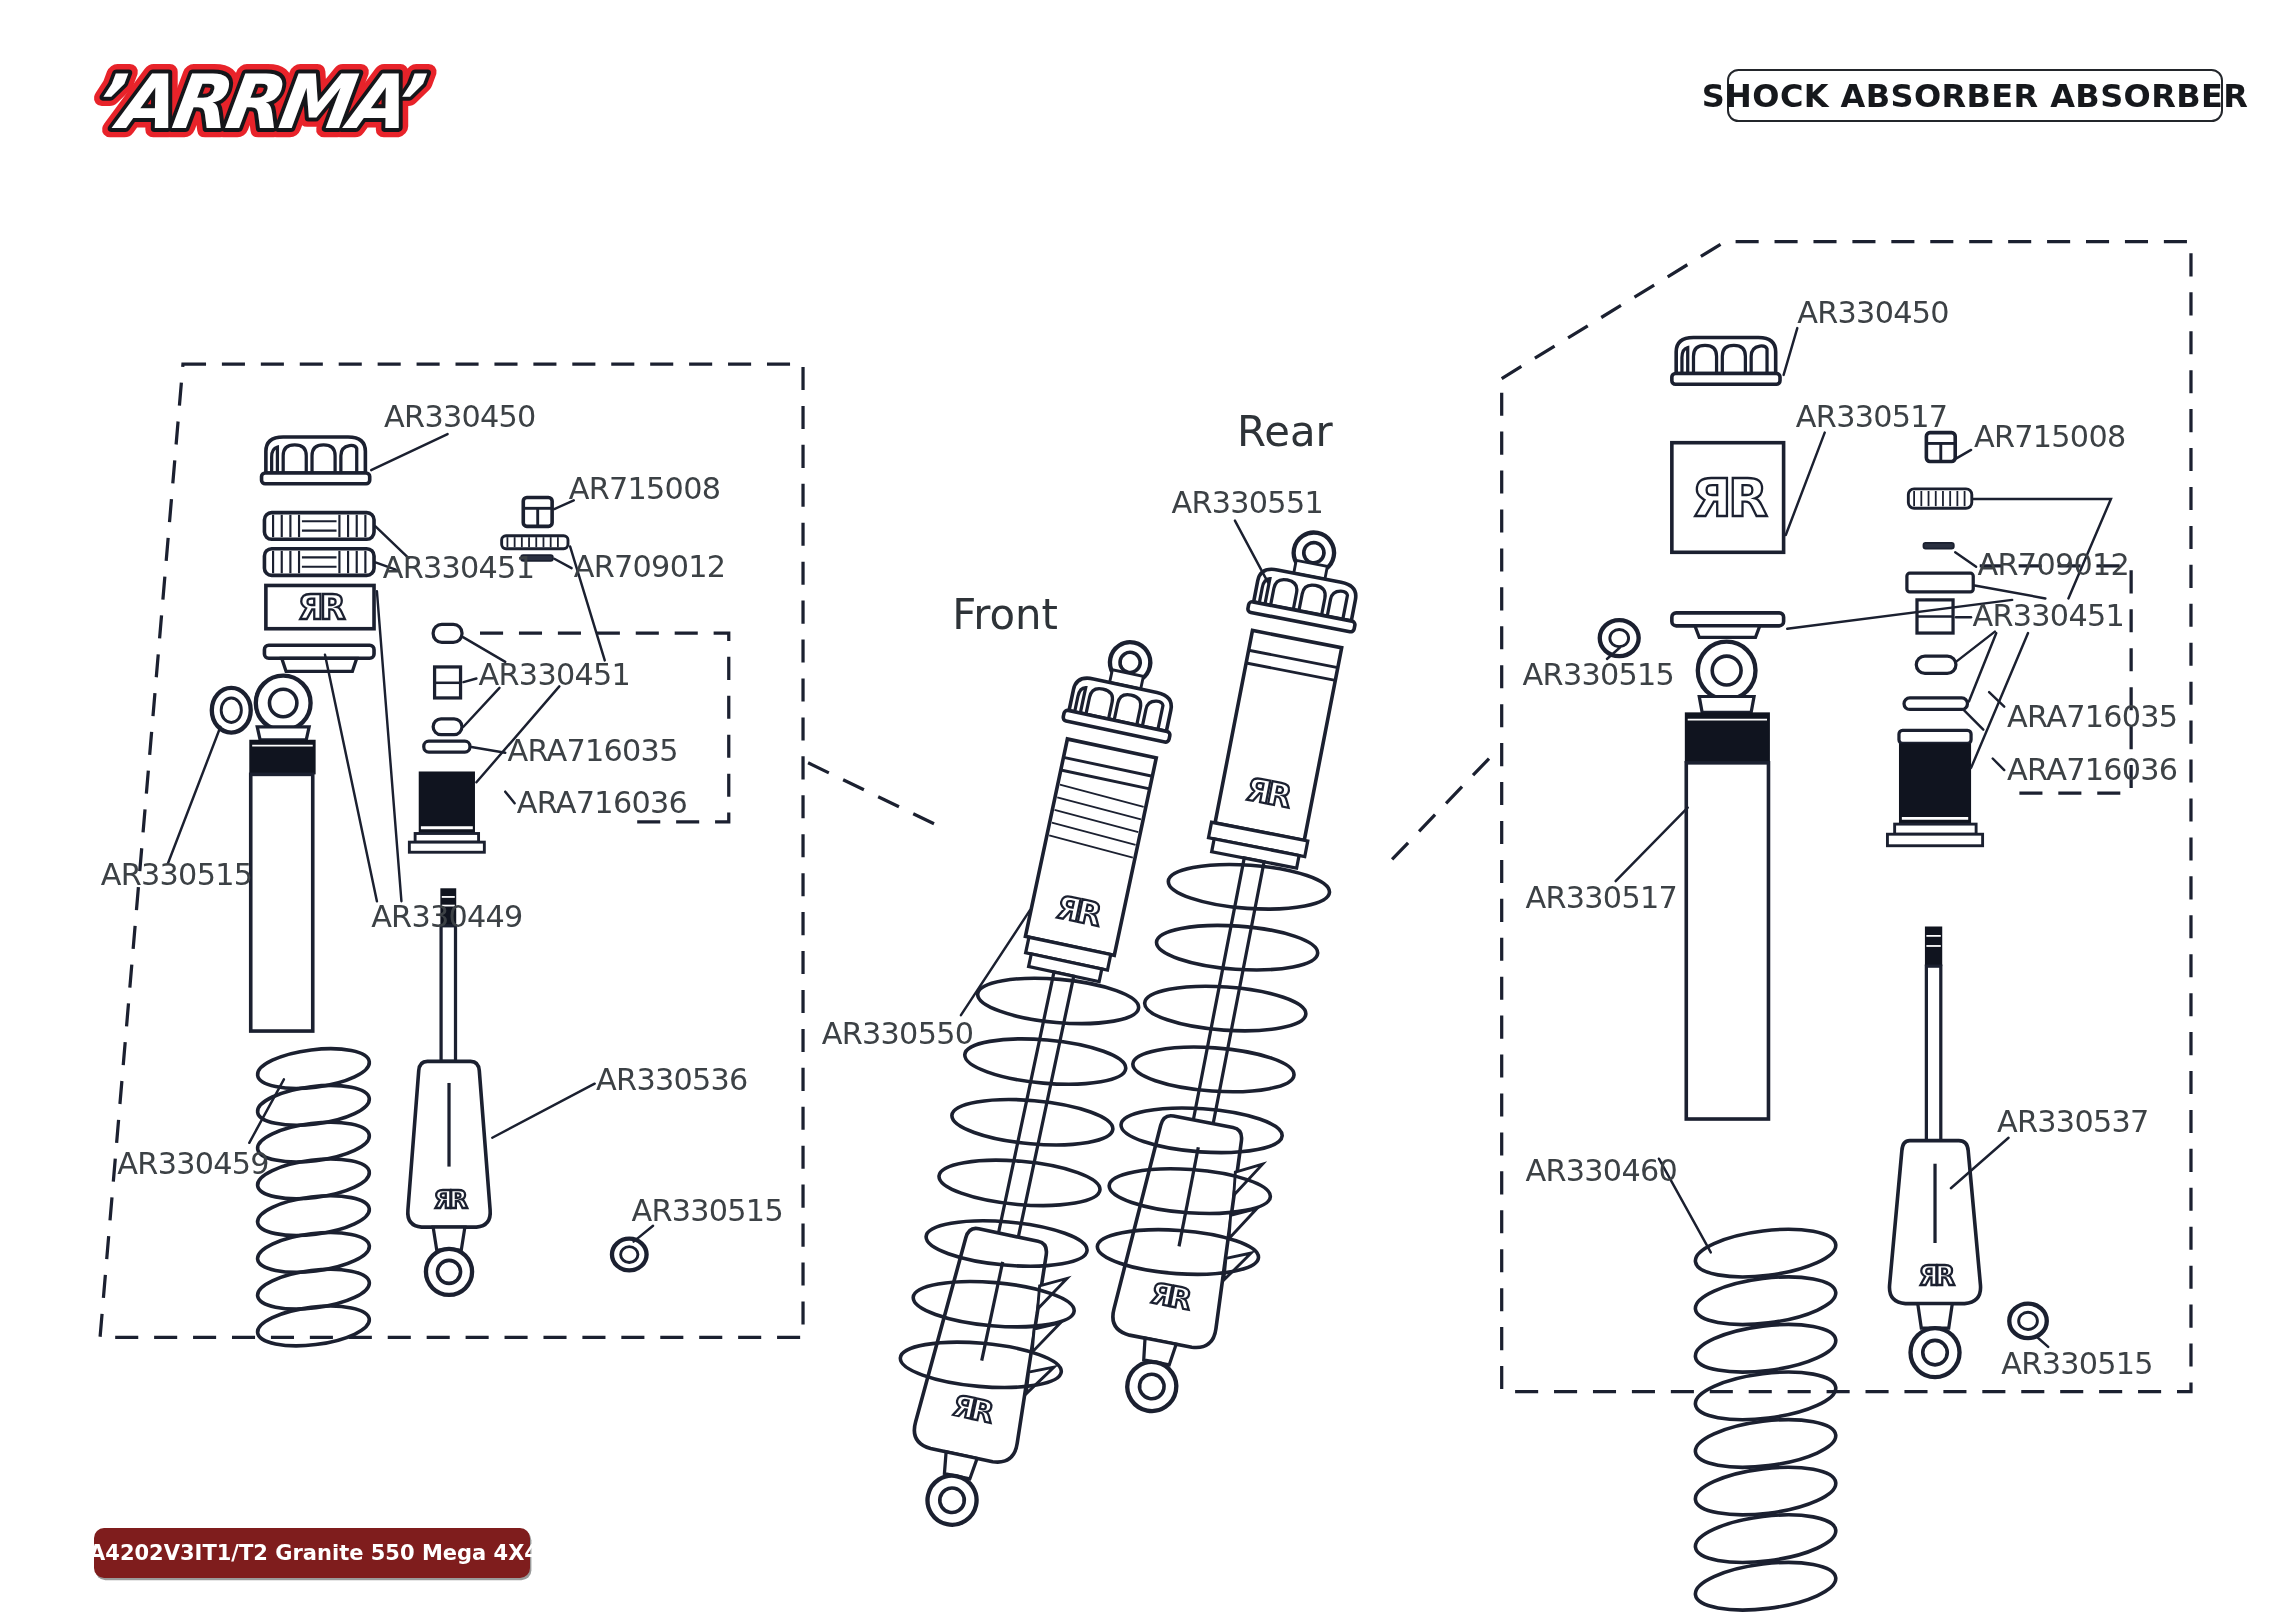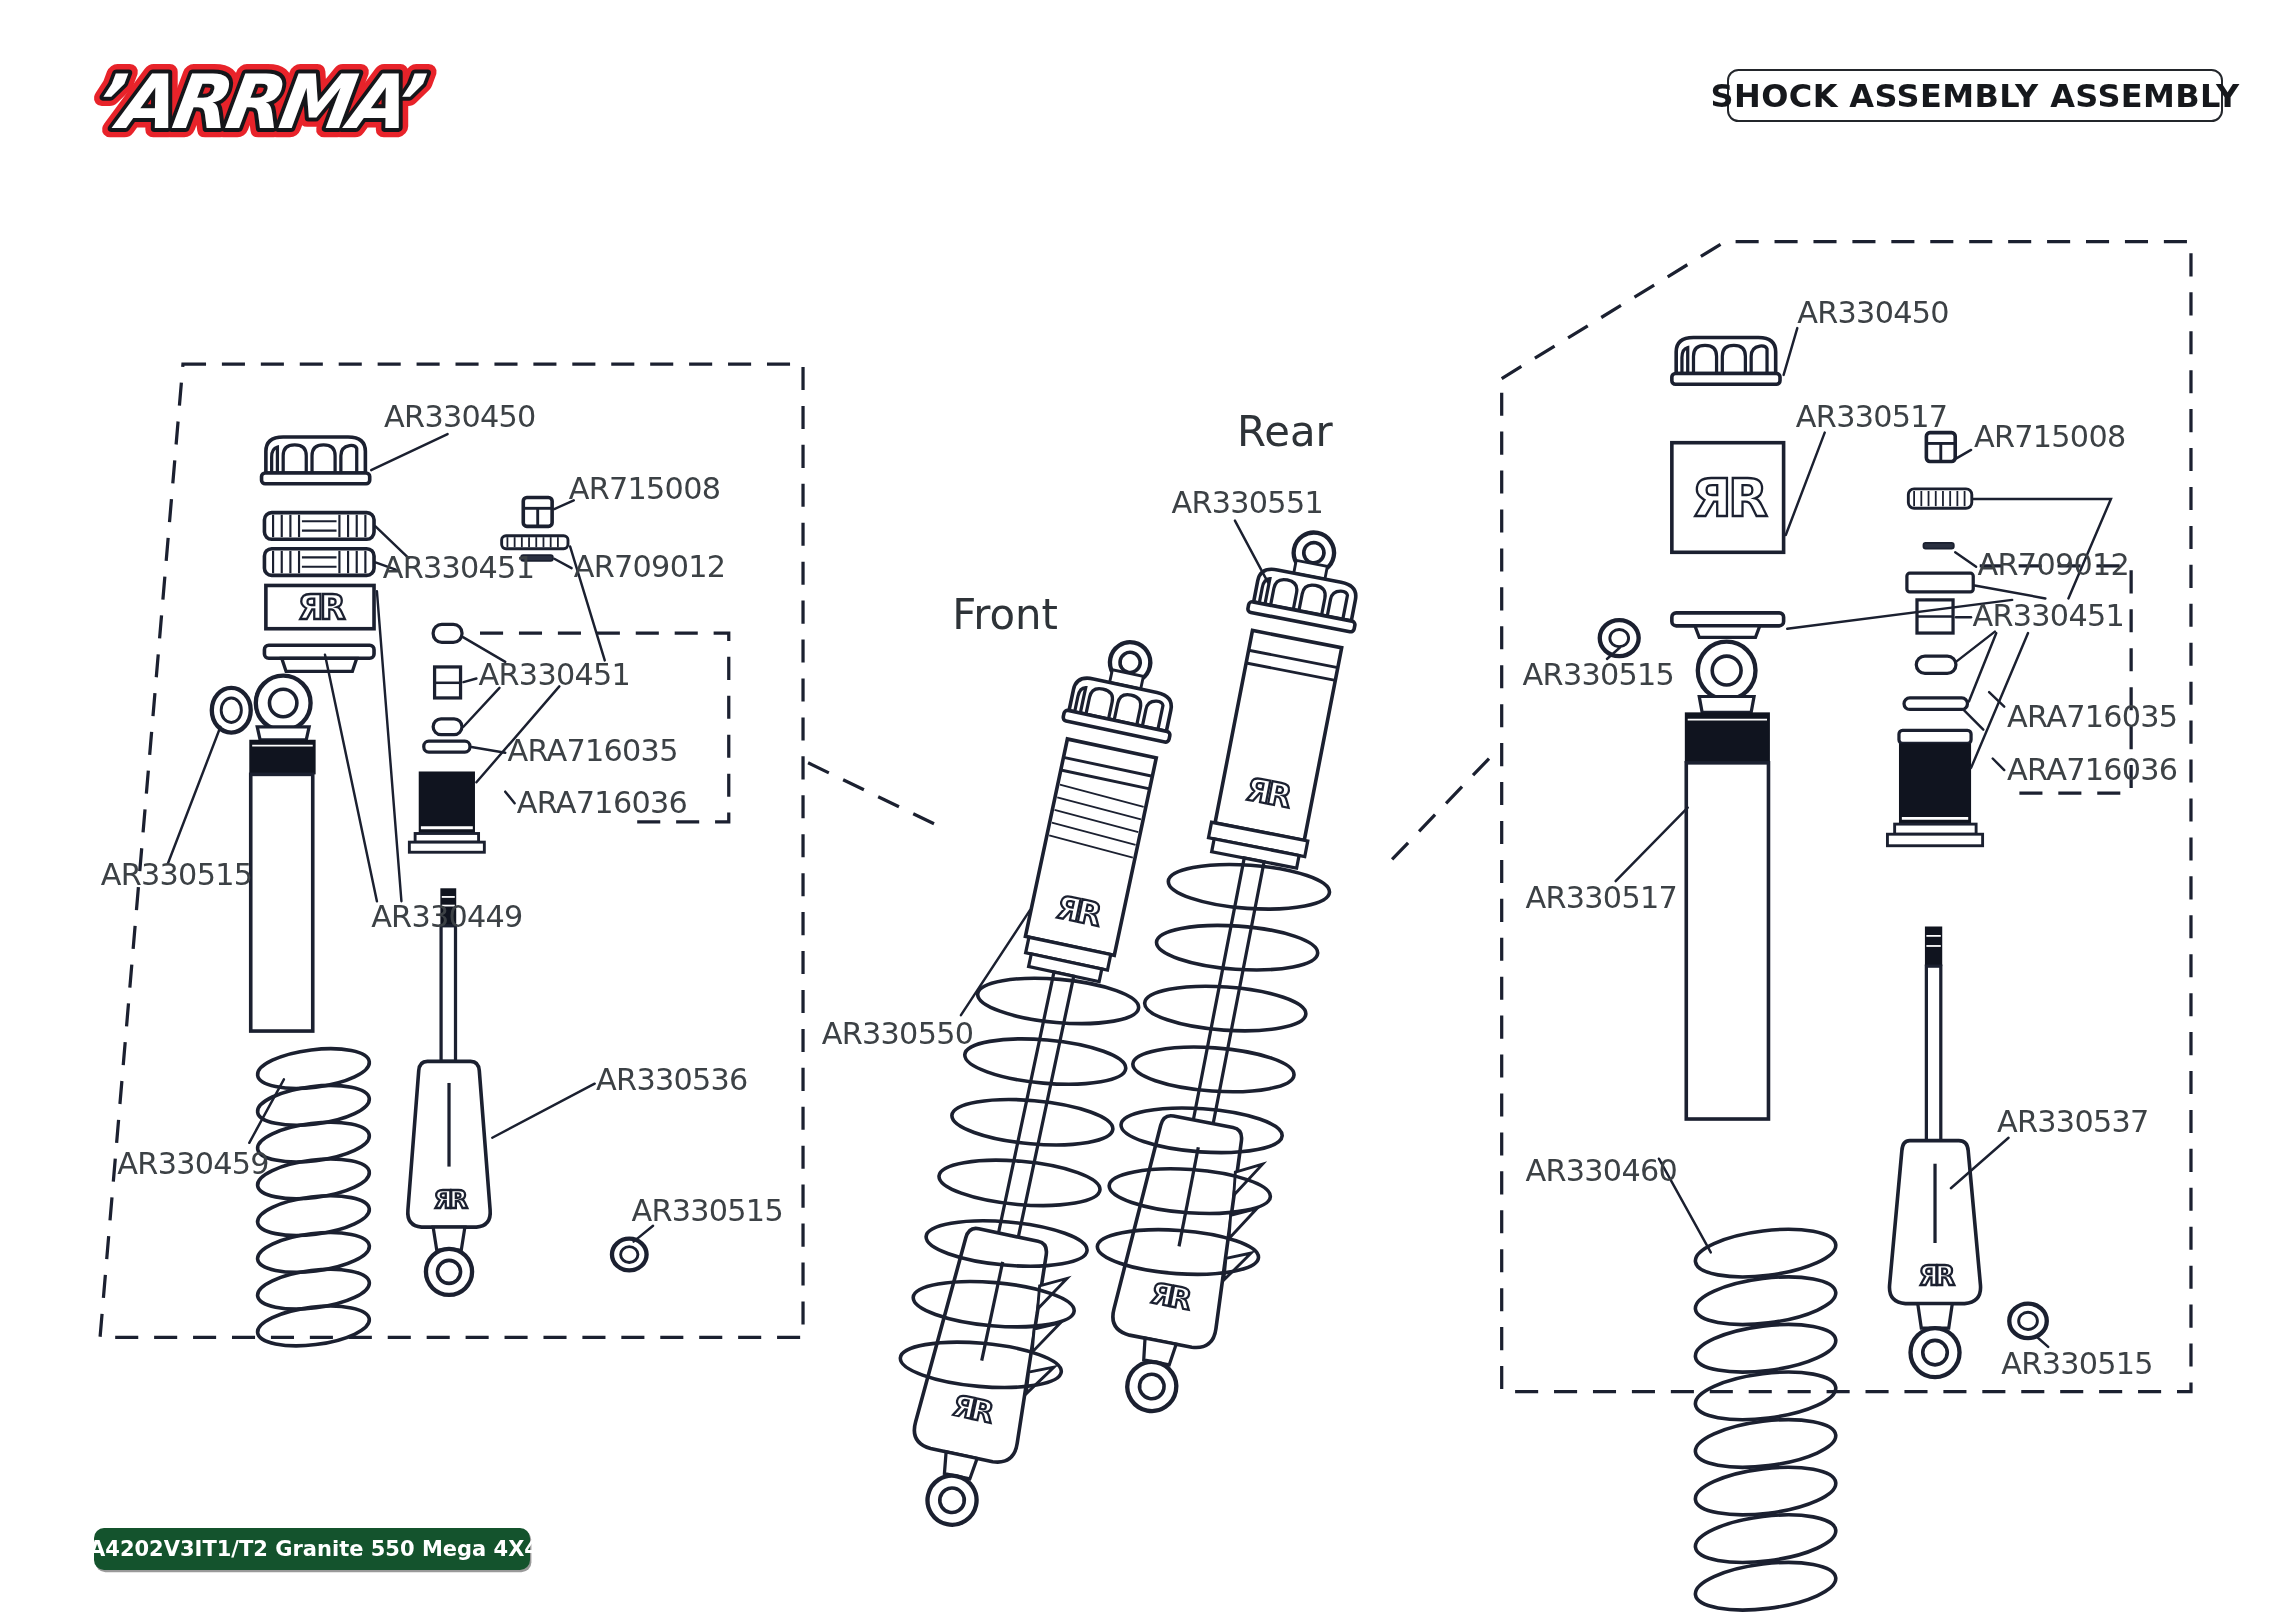--- a/index.html
+++ b/index.html
@@ -5,42 +5,42 @@
   html,body{margin:0;padding:0;background:#ffffff;}
   .stage{position:relative;width:2273px;height:1623px;background:#ffffff;overflow:hidden;
          font-family:"DejaVu Sans","Liberation Sans",sans-serif;}
   svg text{font-family:"DejaVu Sans","Liberation Sans",sans-serif;}
   .lbl{font-size:42px;fill:#3c4145;letter-spacing:-1px;}
   .big{font-size:58px;fill:#2e3338;}
   .rr {font-weight:bold;fill:#ffffff;stroke:#1b2030;stroke-width:3.2;letter-spacing:-5px;}
   .ttlbox{position:absolute;left:1727px;top:69px;width:496px;height:53px;border:2.9px solid #23262b;
           border-radius:11.5px;display:flex;align-items:center;justify-content:center;background:#fff;box-sizing:border-box;}
   .ttl{font-size:32px;font-weight:bold;color:#16181c;letter-spacing:0.4px;white-space:nowrap;}
-  .foot{position:absolute;left:94px;top:1528px;width:436px;height:42px;background:#14532d;border-radius:10px;
+  .foot{position:absolute;left:94px;top:1528px;width:436px;height:50px;background:#7f1d1d;border-radius:10px;
         display:flex;align-items:center;justify-content:center;box-shadow:1.4px 2.2px 0 #9a9a9a;}
   .foot span{color:#ffffff;font-size:21px;font-weight:bold;white-space:nowrap;}
   .logo{position:absolute;left:79px;top:43px;width:361px;height:108px;}
 </style>
 </head>
 <body>
 
 <div class="stage">
 
   <div class="logo">
     <svg width="361" height="108" viewBox="0 0 500 150">
       <g transform="translate(18,118) skewX(-10)">
         <text x="0" y="0" font-size="104" font-weight="800" font-style="italic" letter-spacing="-6" fill="none" stroke="#e8232a" stroke-width="26" stroke-linejoin="round">’ARRMA’</text>
         <text x="0" y="0" font-size="104" font-weight="800" font-style="italic" letter-spacing="-6" fill="none" stroke="#15161a" stroke-width="11" stroke-linejoin="round">’ARRMA’</text>
         <text x="0" y="0" font-size="104" font-weight="800" font-style="italic" letter-spacing="-6" fill="#ffffff">’ARRMA’</text>
       </g>
     </svg>
   </div>
 
   <div class="ttlbox">
-    <span class="ttl">SHOCK ASSEMBLY ASSEMBLY</span>
+    <span class="ttl">SHOCK ABSORBER ABSORBER</span>
   </div>
 
   <div class="foot">
     <span>C-ARA4202V3IT1/T2 Granite 550 Mega 4X4 RTR</span>
   </div>
 
   <svg width="2273" height="1623" viewBox="0 0 3151 2251" style="position:absolute;left:0;top:0;">
     <defs>
 
       <g id="cap">

